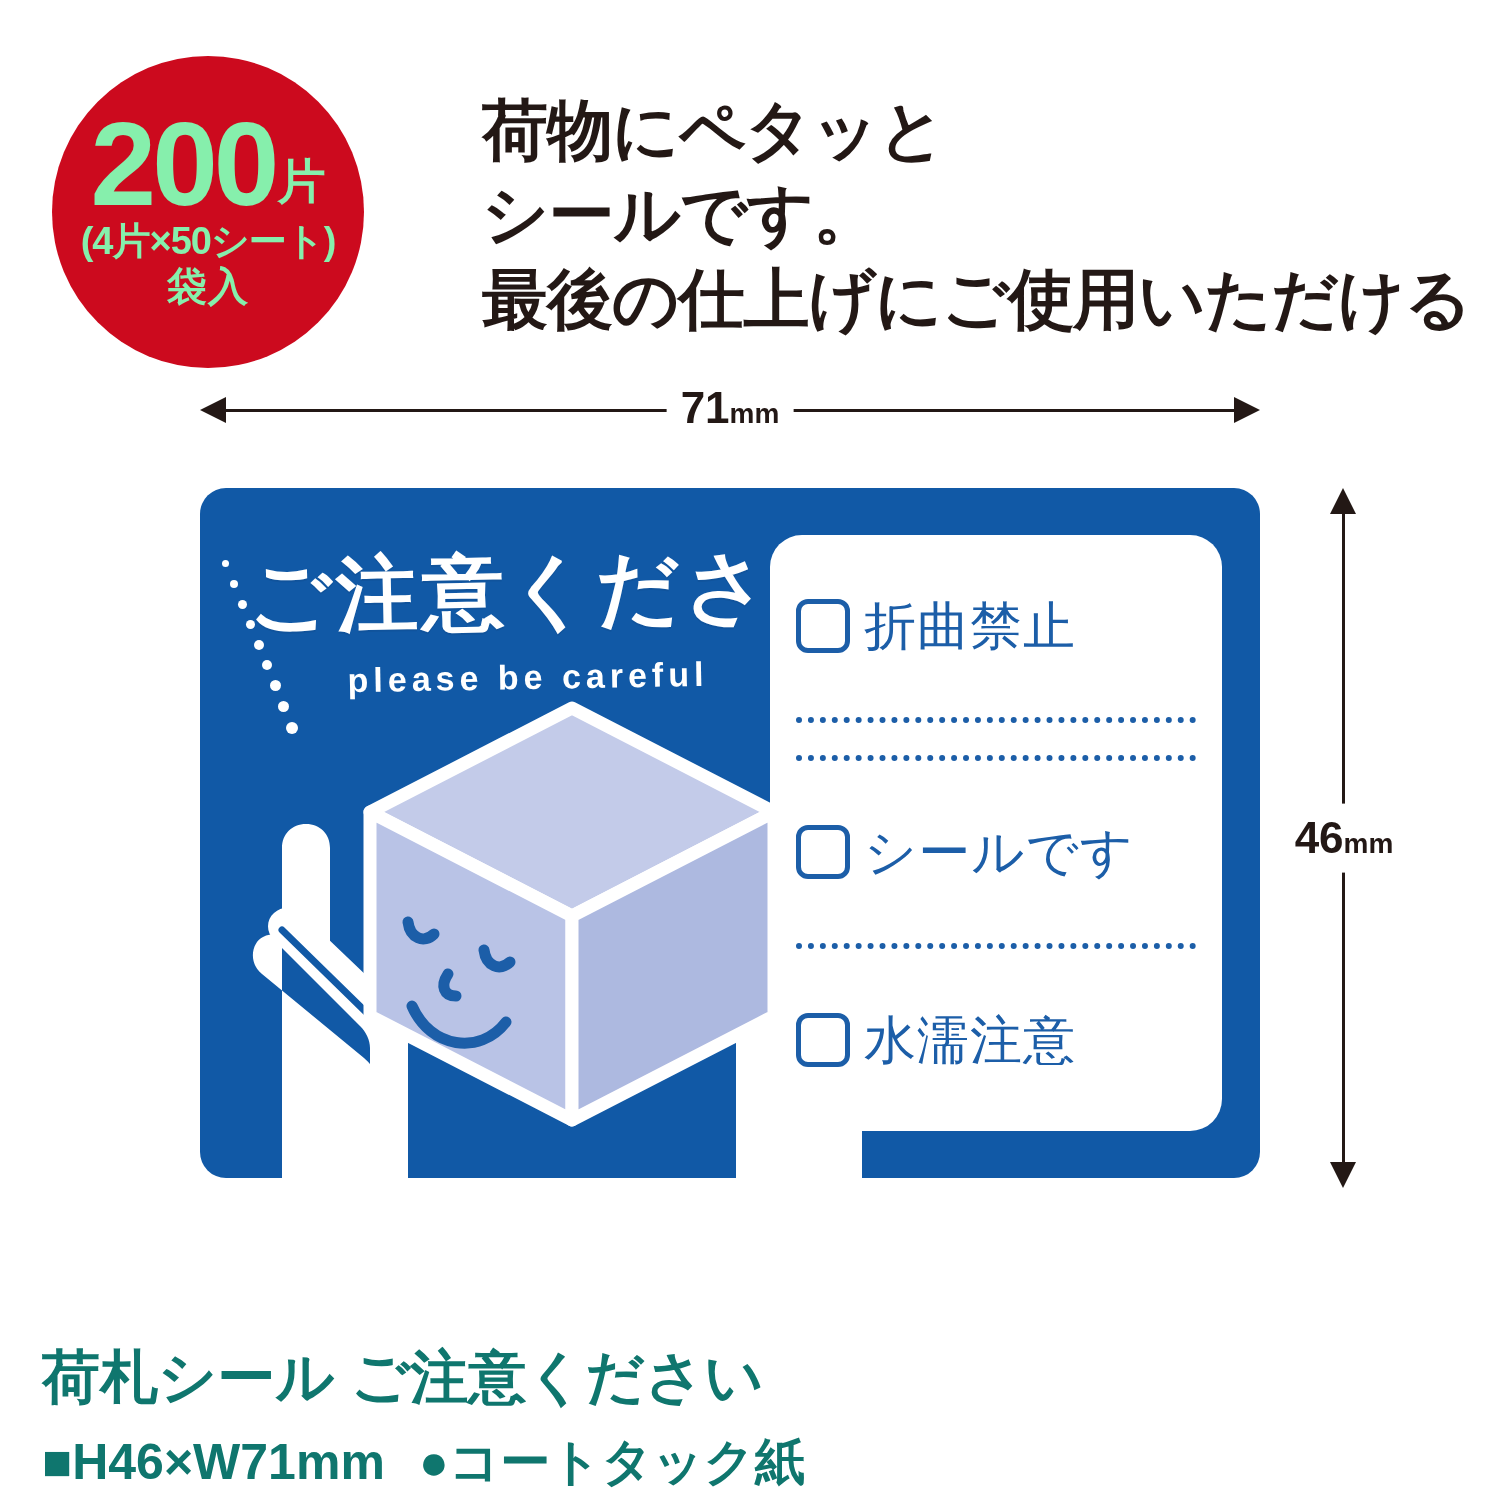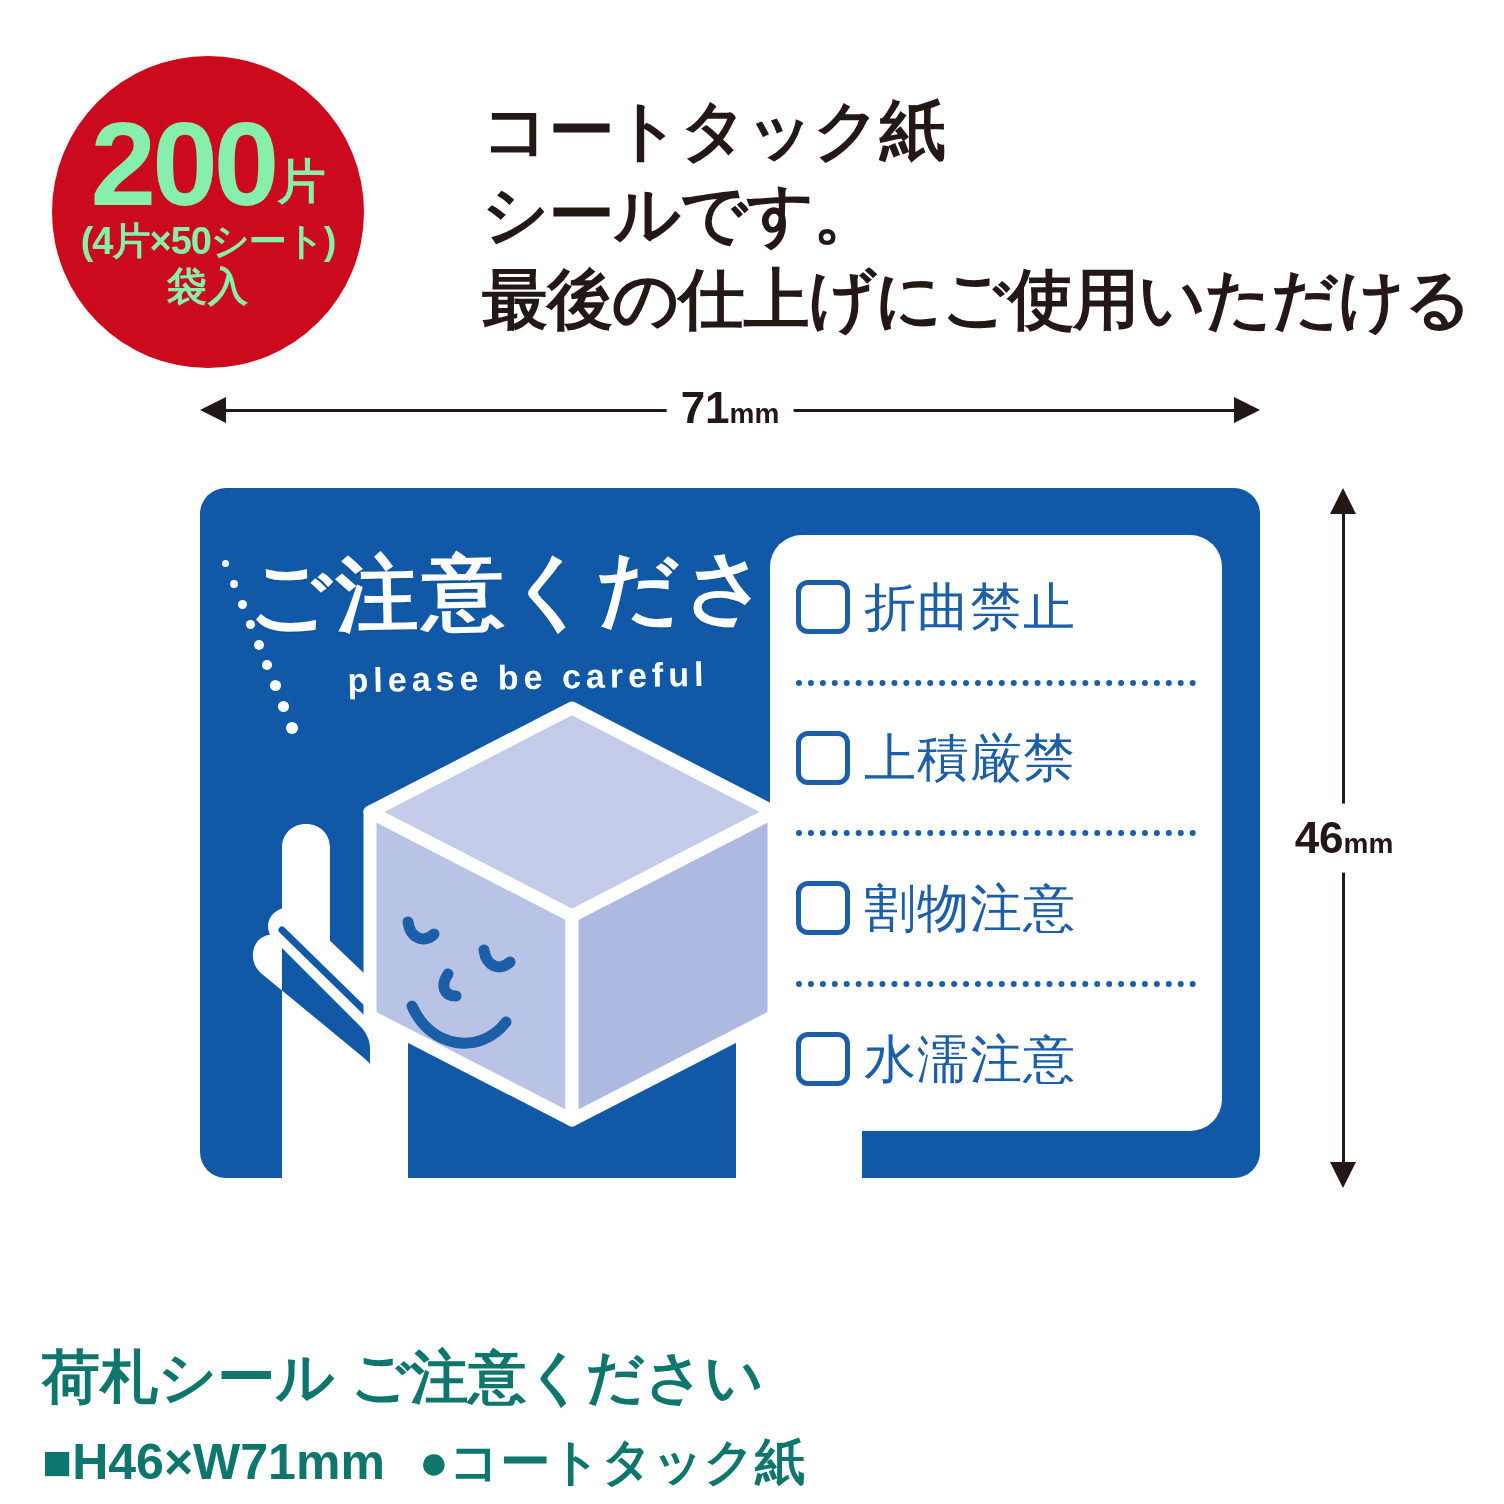--- a/index.html
+++ b/index.html
@@ -304,21 +304,21 @@
 <div class="badge">
   <div class="badge-main">
     <span class="badge-number">200</span>
     <span class="badge-unit">片</span>
   </div>
   <div class="badge-sub">(4片×50シート)</div>
   <div class="badge-sub2">袋入</div>
 </div>
 
 <div class="headline">
-  <div>コートタック紙</div>
+  <div>荷物にペタッと</div>
   <div>シールです。</div>
   <div>最後の仕上げにご使用いただける</div>
 </div>
 
 <div class="dim-h">
   <div class="line"></div>
   <div class="arrow-l"></div>
   <div class="arrow-r"></div>
   <div class="label"><span>71</span><span class="u">mm</span></div>
 </div>
@@ -407,28 +407,24 @@
       </svg>
     </div>
   </div>
 
   <div class="panel">
     <div class="panel-row">
       <div class="checkbox"></div>
       <div class="row-label">折曲禁止</div>
     </div>
     <div class="divider"></div>
-    <div class="panel-row">
-      <div class="checkbox"></div>
-      <div class="row-label">上積厳禁</div>
-    </div>
     <div class="divider"></div>
     <div class="panel-row">
       <div class="checkbox"></div>
-      <div class="row-label">割物注意</div>
+      <div class="row-label">シールです</div>
     </div>
     <div class="divider"></div>
     <div class="panel-row">
       <div class="checkbox"></div>
       <div class="row-label">水濡注意</div>
     </div>
   </div>
 </div>
 
 <div class="caption">

